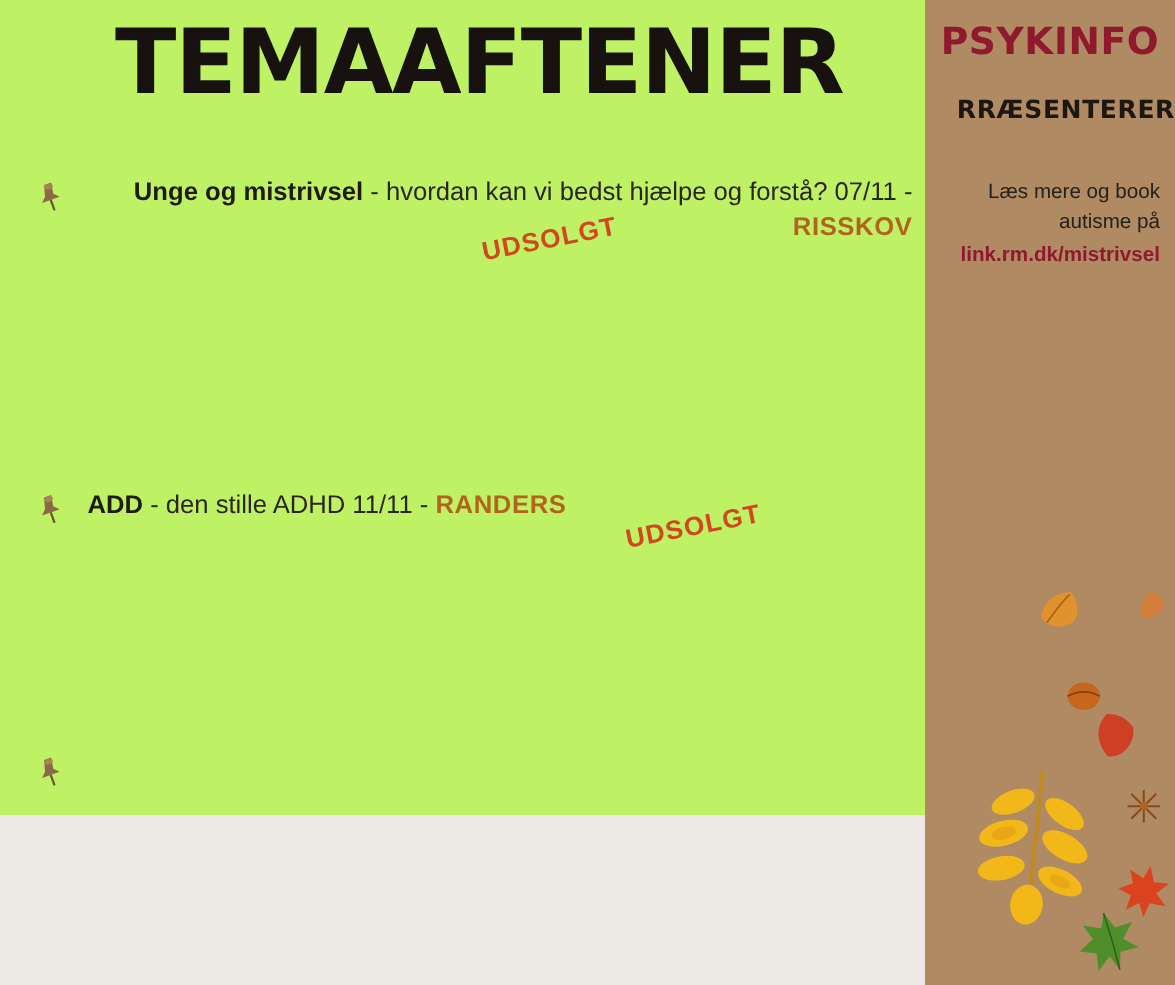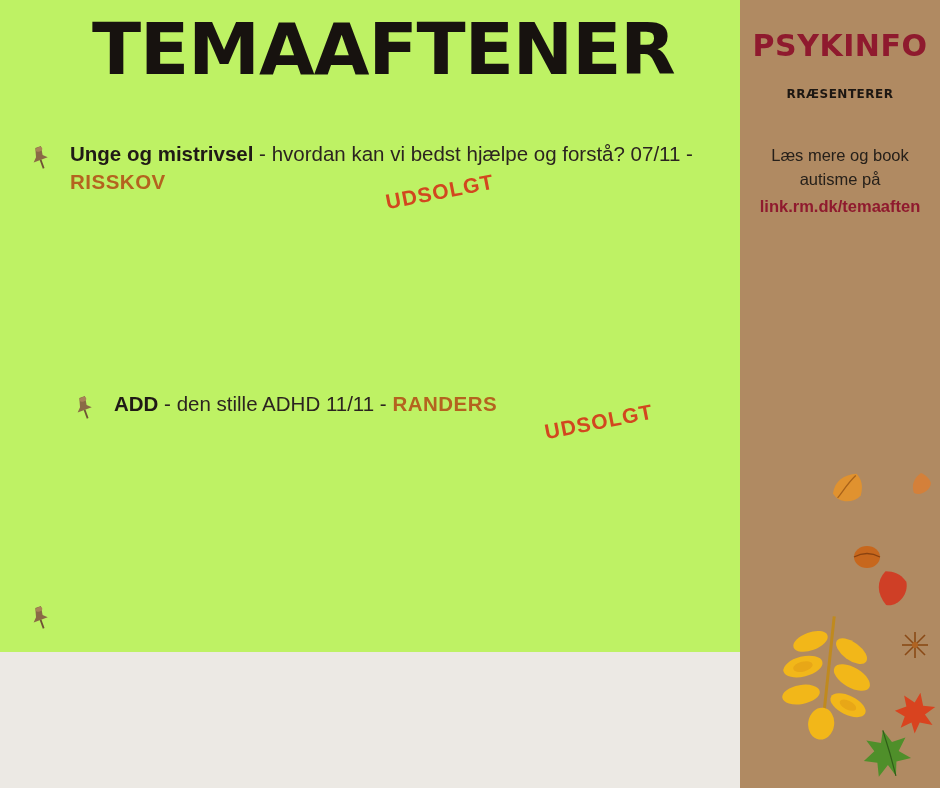--- a/index.html
+++ b/index.html
@@ -77,66 +77,66 @@
   .sold {
     position: absolute;
     color: #d2471f;
     font-weight: bold;
     font-size: 21px;
     letter-spacing: 1px;
     transform: rotate(-11deg);
     font-family: "Liberation Sans", sans-serif;
   }
   
-  #ev0 { top: 0; }
-  #ev1 { top: 150px; margin-left: 44px; }
+  #ev0 { top: 0; text-align: right; }
+  #ev1 { top: 150px; }
   #ev2 { top: 260px; }
 
   #sold0 { left: 385px; top: 40px; }
   #sold1 { left: 500px; top: 20px; }
 
   
   .right {
     position: relative;
     width: 200px;
     height: 788px;
     background: #b08a62;
     overflow: hidden;
   }
   .brand {
-    margin-top: 28px;
+    margin-top: 16px;
     text-align: center;
     font-family: "DejaVu Sans", sans-serif;
     font-weight: bold;
     font-size: 30px;
     line-height: 1.22;
     color: #8f1a2e;
     letter-spacing: 0.5px;
   }
   .presents {
     margin-top: 22px;
-    text-align: center;
+    text-align: right;
     font-family: "DejaVu Sans", sans-serif;
     font-weight: bold;
-    font-size: 12px;
+    font-size: 20px;
     letter-spacing: 0.5px;
     color: #1d1712;
   }
   .month {
     margin-top: 22px;
     text-align: center;
     font-family: "DejaVu Sans", sans-serif;
     font-weight: bold;
     font-size: 28px;
     line-height: 1.3;
     color: #8f1a2e;
   }
   .booktext {
     margin-top: 42px;
-    text-align: center;
+    text-align: right;
     font-size: 16.5px;
     line-height: 1.5;
     color: #26201a;
     padding: 0 12px;
   }
   .booklink {
     display: block;
     margin-top: 2px;
     color: #8f1a2e;
     font-weight: bold;
@@ -215,21 +215,21 @@
   <div class="right">
     <div class="brand">
       <div>PSYKINFO</div>
     </div>
     <div class="presents">RRÆSENTERER</div>
     <div class="month">
     </div>
     <div class="booktext">
       <span>Læs mere og book</span><br>
       <span>autisme på</span>
-      <a class="booklink" href="#">link.rm.dk/temaaften</a>
+      <a class="booklink" href="#">link.rm.dk/mistrivsel</a>
     </div>
 
     <span class="leaf" id="leaf-a">
       <svg width="42" height="40" viewBox="0 0 42 40">
         <g transform="rotate(25 21 20)">
           <path d="M21 2 C10 8 4 18 8 30 C16 36 30 32 34 20 C32 10 28 5 21 2 Z" fill="#e0922f"></path>
           <path d="M21 4 C17 14 16 24 14 32" stroke="#a8621a" stroke-width="1.3" fill="none"></path>
         </g>
       </svg>
     </span>

